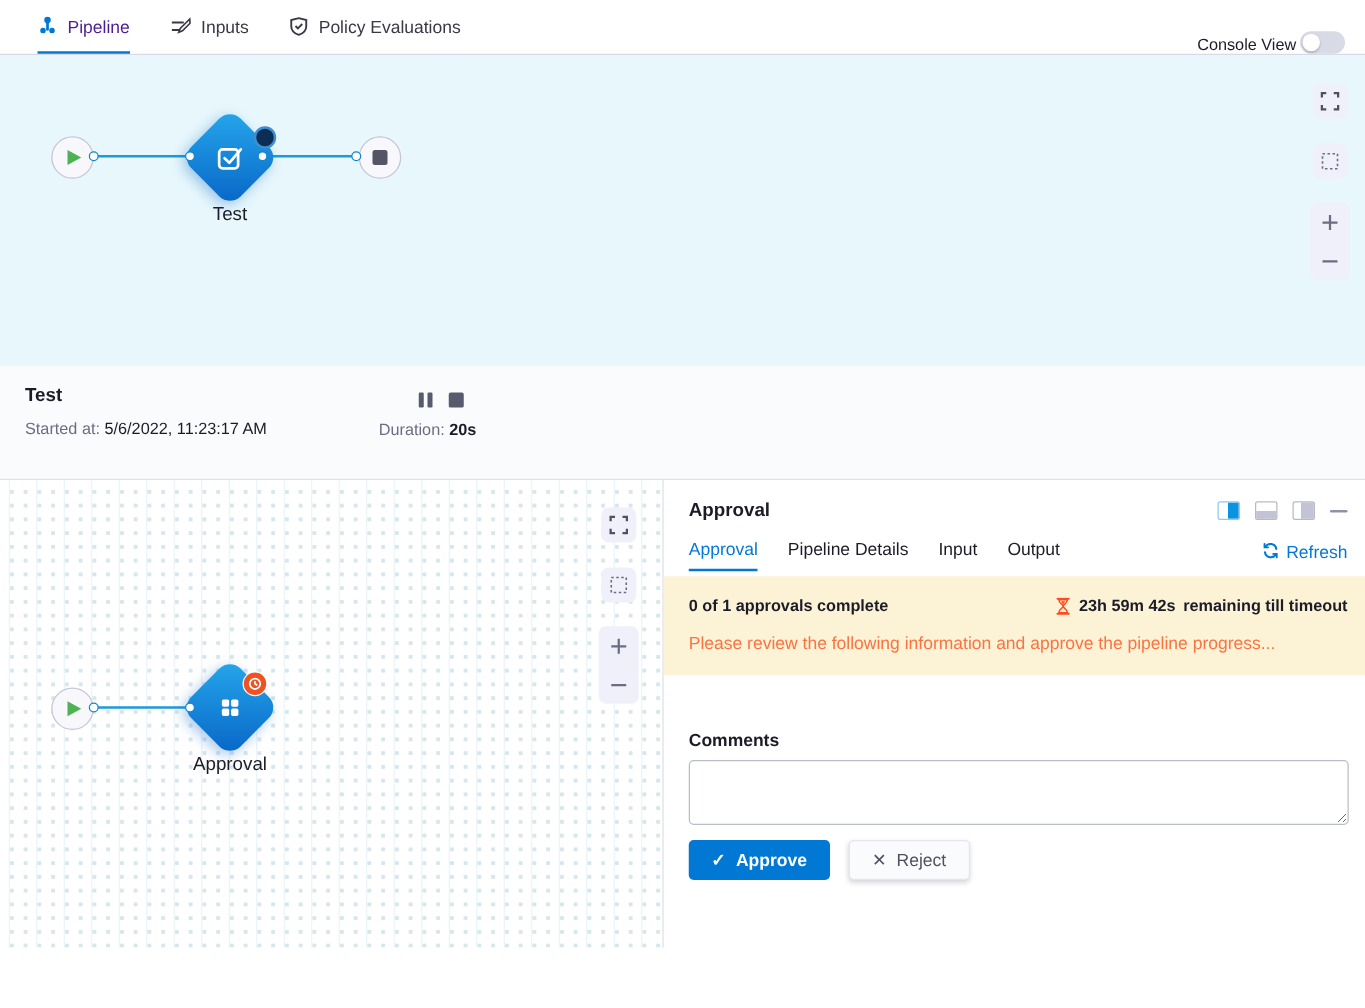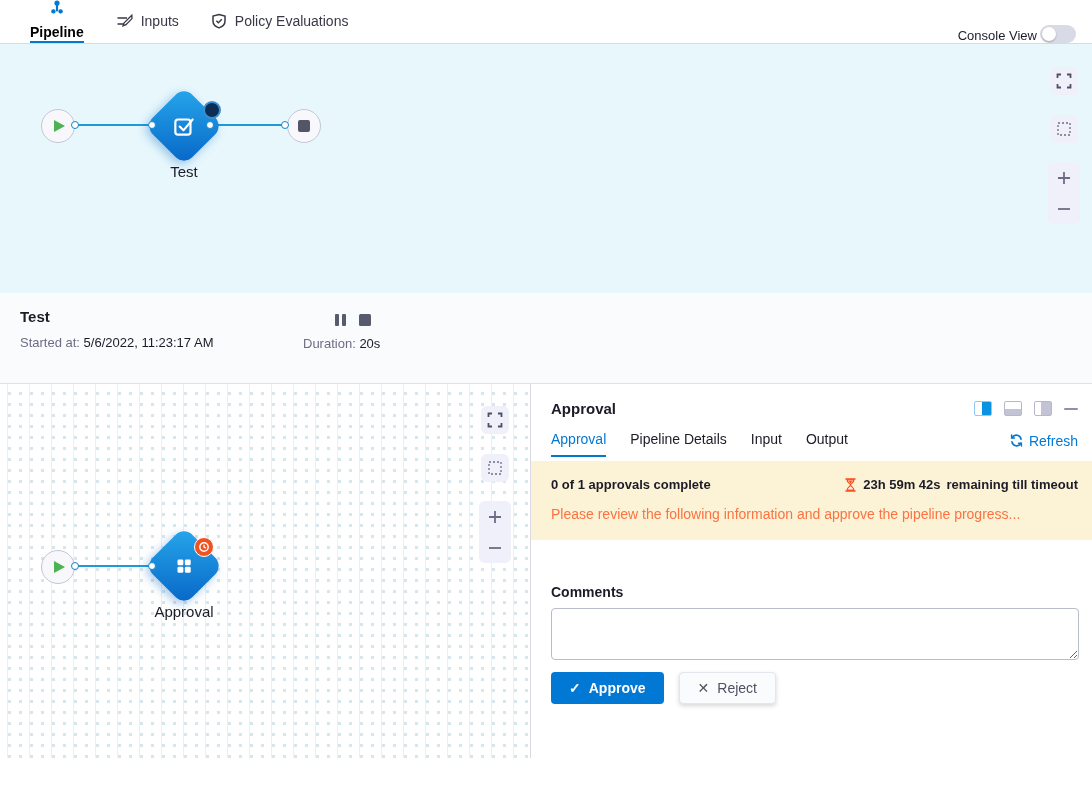--- a/index.html
+++ b/index.html
@@ -11,21 +11,21 @@
   .topbar { height:48px; display:flex; align-items:center; justify-content:flex-end;
             padding-right:16px; border-bottom:1px solid #eaebf1; background:#fff; }
   .user { display:flex; align-items:center; gap:8px; }
   .user-email { font-size:14px; color:#4f5162; }
 
   
   .tabbar { height:44px; display:flex; align-items:stretch; padding:0 16px 0 30px;
             border-bottom:1px solid #d9dae5; background:#fff; }
   .tab { display:flex; align-items:center; gap:8px; font-size:14px; color:#383946;
          margin-right:32px; border-bottom:2px solid transparent; cursor:pointer; }
-  .tab.active { color:#000000; font-weight:bold; border-bottom-color:#0278d5;flex-direction:column; }
+  .tab.active { color:#4c1d95; font-weight:normal; border-bottom-color:#0278d5; }
   .console { margin-left:auto; display:flex; align-items:flex-end; gap:3px; }
   .console-label { font-size:13px; color:#1c1c28; }
   .toggle { width:36px; height:18px; background:#d8dae6; border-radius:9px; position:relative; cursor:pointer; }
   .toggle .knob { position:absolute; left:2px; top:2px; width:14px; height:14px; border-radius:50%;
                   background:#fff; box-shadow:0 1px 2px rgba(0,0,0,.25); }
 
   
   .graph-top { position:relative; height:249px; background:#e7f7fc; }
   .node-circle { position:absolute; width:34px; height:34px; border-radius:50%;
                  background:#f7f7fc; border:1px solid #c5c6d6; display:flex; align-items:center;
@@ -57,21 +57,21 @@
   .statusbar { position:relative; height:91px; background:#fafbfc;
                border-bottom:1px solid #e0e1ea; }
   .sb-title { position:absolute; left:20px; top:15px; font-size:15px; font-weight:bold; color:#1c1c28; }
   .sb-sub { position:absolute; left:20px; top:42px; font-size:13px; color:#6b6d85; }
   .sb-sub b { color:#1c1c28; font-weight:normal; }
   .sb-icons { position:absolute; left:335px; top:21px; display:flex; gap:13px; align-items:center; }
   .ic-pause { display:flex; gap:3px; cursor:pointer; }
   .ic-pause i { width:4px; height:12px; background:#585a6e; border-radius:1px; }
   .ic-stop { width:12px; height:12px; background:#585a6e; border-radius:1.5px; cursor:pointer; }
   .sb-duration { position:absolute; left:303px; top:43px; font-size:13px; color:#6b6d85; }
-  .sb-duration b { color:#1c1c28; font-weight:normal; }
+  .sb-duration b { color:#1c1c28; font-weight:bold; }
 
   
   .bottom { display:flex; height:374px; }
   .stage-graph { position:relative; width:531px; border-right:1px solid #d9dae5;
     background-color:#fff;
     background-image:
       linear-gradient(to right, rgba(170,214,228,.30) 1px, transparent 1px),
       radial-gradient(circle, #d6e6ec 1.6px, transparent 1.9px);
     background-size:22px 100%, 11px 11px;
     background-position:7px 0, 4px 4px; }

